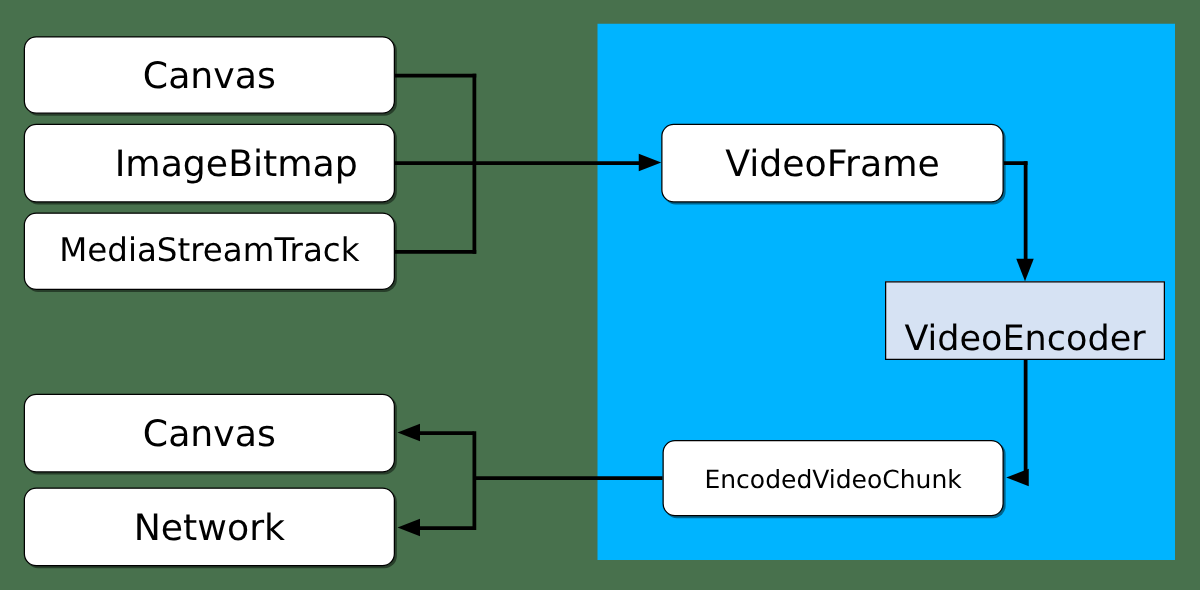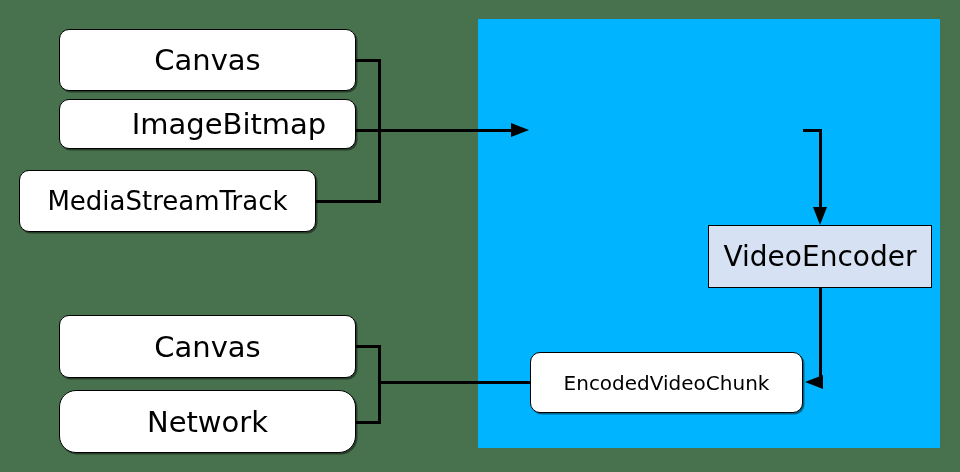--- a/index.html
+++ b/index.html
@@ -33,23 +33,24 @@
   }
 
   .rounded {
     border-radius: 10px;
     box-shadow: 1.5px 1.5px 0 rgba(0,0,0,0.45);
   }
 
   .encoder {
     background: var(--color-encoder_fill, #D6E2F3);
     border-radius: 0;
+    align-items: flex-end;
   }
 
-  .fs29 { font-size: 29px; margin-left: 40px; }
+  .fs29 { font-size: 29px; }
   .fs28 { font-size: 28px; }
   .fs26 { font-size: 26px; }
   .fs24 { font-size: 20px; }
 
   .hline, .vline {
     position: absolute;
     background: var(--color-line, #000000);
   }
   .hline { height: 3px; }
   .vline { width: 3px; }
@@ -94,34 +95,37 @@
   <div class="hline" style="left:379px; top:381px; width:151px;"></div>
   <div class="vline" style="left:378px; top:345px; height:79px;"></div>
   <div class="hline" style="left:332px; top:345px; width:47px;"></div>
   <div class="arrow arrow-left" style="left:318px; top:339px;"></div>
   <div class="hline" style="left:332px; top:421px; width:47px;"></div>
   <div class="arrow arrow-left" style="left:318px; top:415px;"></div>
 
   <div class="node rounded fs29" style="left:19px; top:29px;  width:297px; height:62px;">
     <span>Canvas</span>
   </div>
-  <div class="node rounded fs29" style="left:19px; top:99px;  width:297px; height:50px;padding-left:43px;">
+  <div class="node rounded fs29" style="left:19px; top:99px;  width:297px; height:63px;padding-left:43px;">
     <span>ImageBitmap</span>
   </div>
   <div class="node rounded fs26" style="left:19px; top:170px; width:297px; height:62px;">
     <span>MediaStreamTrack</span>
   </div>
 
+  <div class="node rounded fs29" style="left:529px; top:99px;  width:274px; height:63px;">
+    <span>VideoFrame</span>
+  </div>
   <div class="node encoder fs28" style="left:708px; top:225px; width:224px; height:63px;">
     <span>VideoEncoder</span>
   </div>
   <div class="node rounded fs24" style="left:530px; top:352px; width:273px; height:61px;">
     <span>EncodedVideoChunk</span>
   </div>
 
   <div class="node rounded fs29" style="left:19px; top:315px; width:297px; height:63px;">
     <span>Canvas</span>
   </div>
-  <div class="node rounded fs29" style="left:19px; top:390px; width:297px; height:63px;border-radius:17px;">
+  <div class="node rounded fs29" style="left:19px; top:390px; width:297px; height:63px;">
     <span>Network</span>
   </div>
 
 </div>
 
 </body></html>

